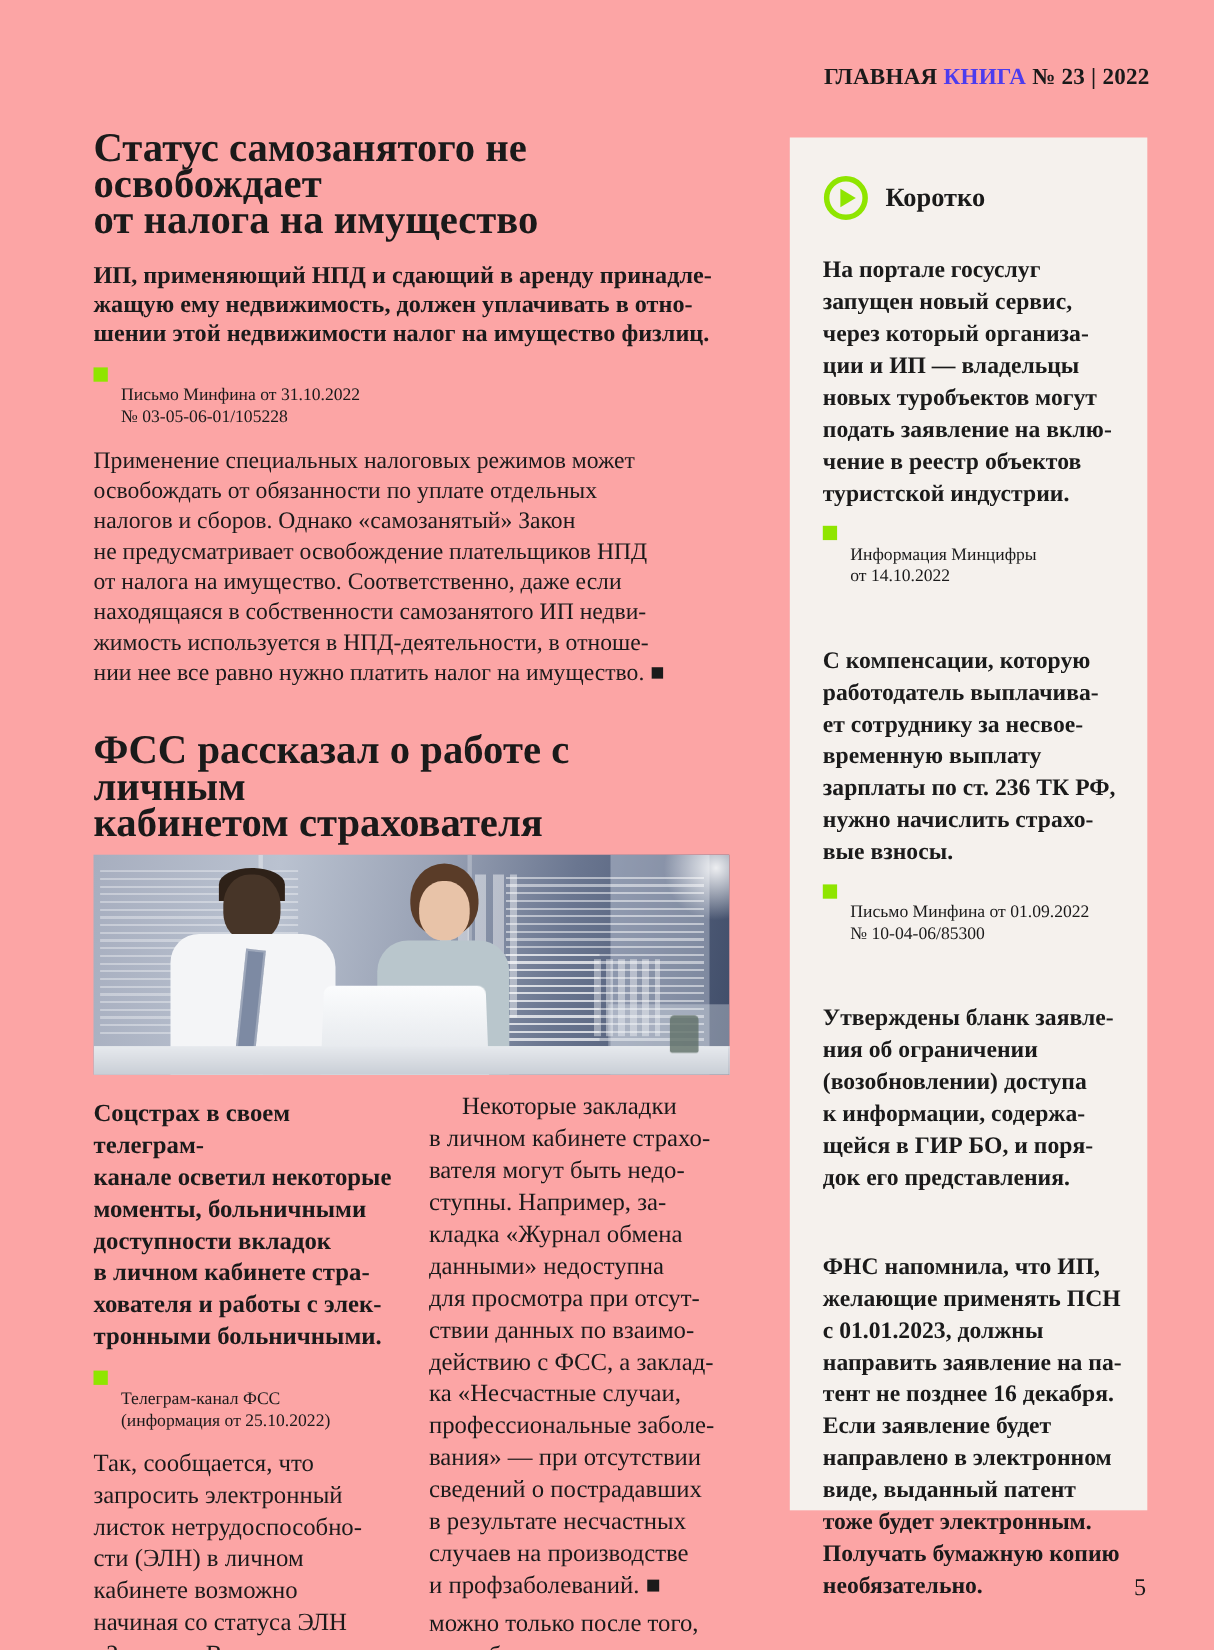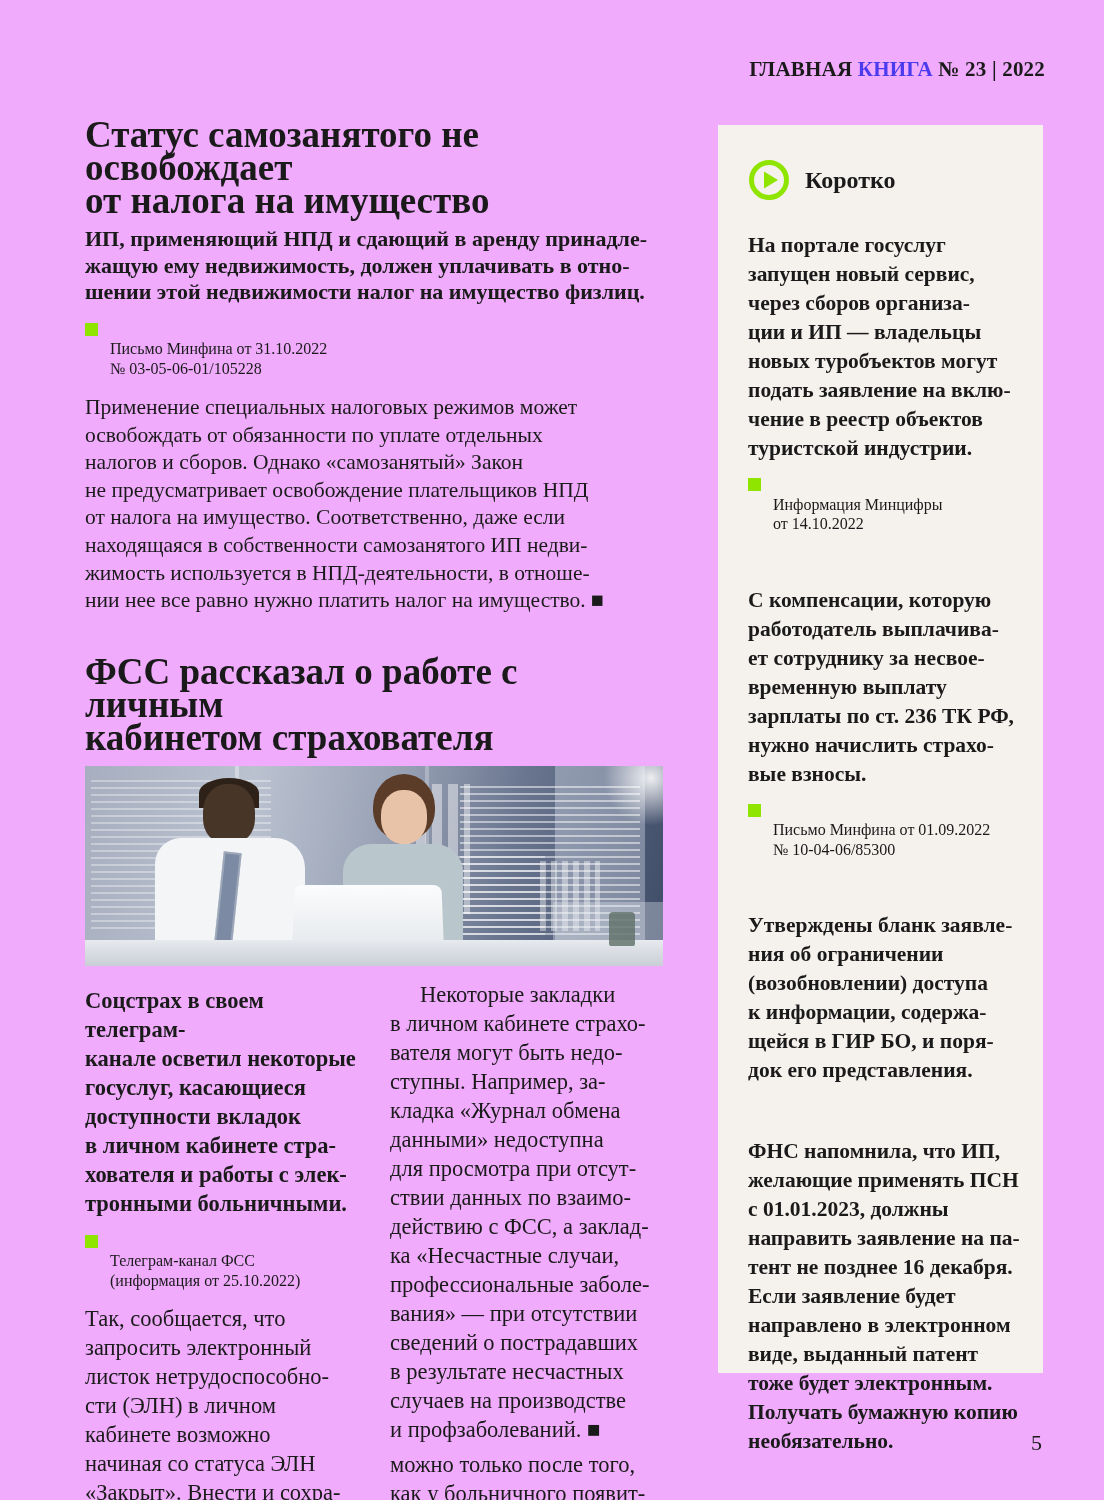--- a/index.html
+++ b/index.html
@@ -1,27 +1,27 @@
 <!DOCTYPE html>
 <html><head>
 <meta charset="utf-8">
 <style>
   html,body{margin:0;padding:0;background:#ffffff;}
-  .page{position:relative;width:1104px;height:1500px;background:#f0abfc;overflow:hidden;
+  .page{position:relative;width:1104px;height:1500px;background:#fca5a5;overflow:hidden;
         font-family:"Liberation Serif", serif;color:#1a1a1a;}
 
   
   .masthead{position:absolute;top:57px;right:59px;font-size:21px;font-weight:bold;
             letter-spacing:.2px;white-space:nowrap;}
   .masthead .accent{color:#4c3bee;}
 
   
   .main{position:absolute;left:85px;top:118px;width:578px;}
   h1.art-title{margin:0;font-size:37px;line-height:33px;font-weight:bold;white-space:pre-line;}
-  .lead{margin:9px 0 0 0;font-size:22px;line-height:26.5px;font-weight:bold;white-space:pre-line;}
+  .lead{margin:20px 0 0 0;font-size:22px;line-height:26.5px;font-weight:bold;white-space:pre-line;}
   .source{position:relative;margin:14px 0 0 0;padding-left:25px;font-size:16px;
           line-height:19.5px;white-space:pre-line;}
   .bullet{position:absolute;left:0;top:3px;width:13px;height:13px;background:#8fe500;}
   .body-text{margin:16px 0 0 0;font-size:21.5px;line-height:27.6px;white-space:pre-line;}
 
   .article2{margin-top:40px;}
   .photo{position:relative;margin-top:12px;width:578px;height:200px;overflow:hidden;
          background:linear-gradient(100deg,#a7aebf 0%,#bac2d0 28%,#98a1b4 52%,#6a7690 72%,#3f4c68 100%);}
   .ph{position:absolute;}
   .pane1{left:150px;top:0;width:4px;height:200px;background:rgba(255,255,255,.35);}
@@ -124,21 +124,21 @@
         <div class="ph woman-body"></div>
         <div class="ph laptop"></div>
         <div class="ph desk"></div>
         <div class="ph plant"></div>
       </div>
 
       <div class="cols">
         <div class="col">
           <p class="col-lead">Соцстрах в своем телеграм-
 канале осветил некоторые
-госуслуг, касающиеся
+моменты, больничными
 доступности вкладок
 в личном кабинете стра-
 хователя и работы с элек-
 тронными больничными.</p>
           <div class="source">
             <span class="bullet"></span><span>Телеграм-канал ФСС
 (информация от 25.10.2022)</span>
           </div>
           <p class="col-body">Так, сообщается, что
 запросить электронный
@@ -181,21 +181,21 @@
       <svg width="42" height="42" viewBox="0 0 42 42">
         <circle cx="21" cy="21" r="17.5" fill="none" stroke="#8fe500" stroke-width="5"></circle>
         <path d="M16 12.5 L30 21 L16 29.5 Z" fill="#8fe500"></path>
       </svg>
       <span class="sb-title">Коротко</span>
     </div>
 
     <div class="sb-item">
       <p class="sb-text">На портале госуслуг
 запущен новый сервис,
-через сборов организа-
+через который организа-
 ции и ИП — владельцы
 новых туробъектов могут
 подать заявление на вклю-
 чение в реестр объектов
 туристской индустрии.</p>
       <div class="sb-source">
         <span class="bullet"></span><span>Информация Минцифры
 от 14.10.2022</span>
       </div>
     </div>

